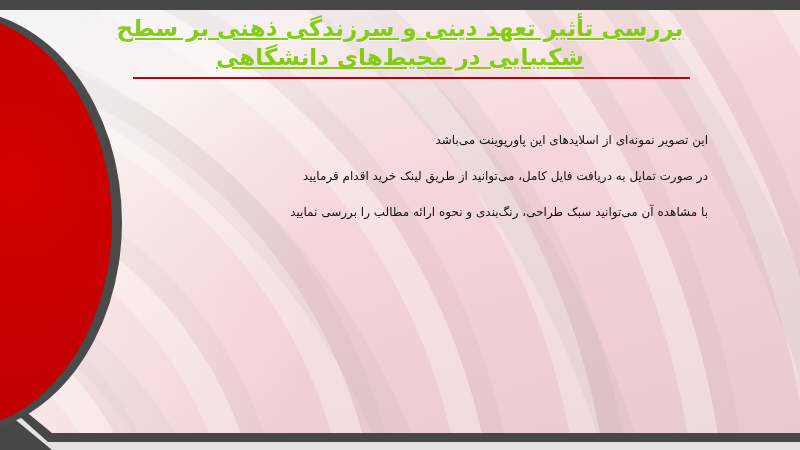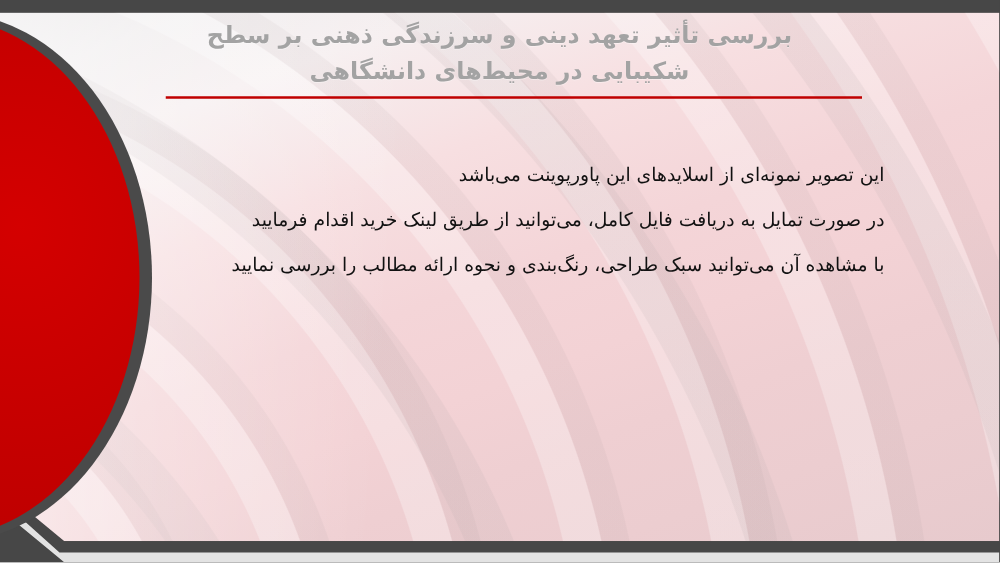--- a/index.html
+++ b/index.html
@@ -128,27 +128,28 @@
     background: radial-gradient(ellipse at 70% 40%, #d40000 0%, #c60000 45%, #b60000 100%);
   }
 
   
   .title {
     position: absolute;
     right: 110px;
     top: 14px;
     width: 580px;
     text-align: center;
-    color: #a3a3a3;
-    font-size: 19px;
+    color: #84cc16;
+    font-size: 23px;
     line-height: 29px;
     font-weight: bold;
     direction: rtl;
     white-space: pre-line;
     text-shadow: 0 1px 0 rgba(255,255,255,0.35);
+    text-decoration: underline;
   }
 
   .title-rule {
     position: absolute;
     left: 133px;
     top: 77px;
     width: 557px;
     height: 2px;
     background: #c00000;
   }
@@ -157,21 +158,21 @@
   .body-block {
     position: absolute;
     right: 92px;
     top: 122px;
     width: 620px;
     direction: rtl;
     text-align: right;
   }
   .body-line {
     color: #111111;
-    font-size: 15px;
+    font-size: 12px;
     line-height: 36px;
     font-weight: normal;
     white-space: nowrap;
   }
 </style>
 </head>
 <body>
 
 <div class="slide">
 

